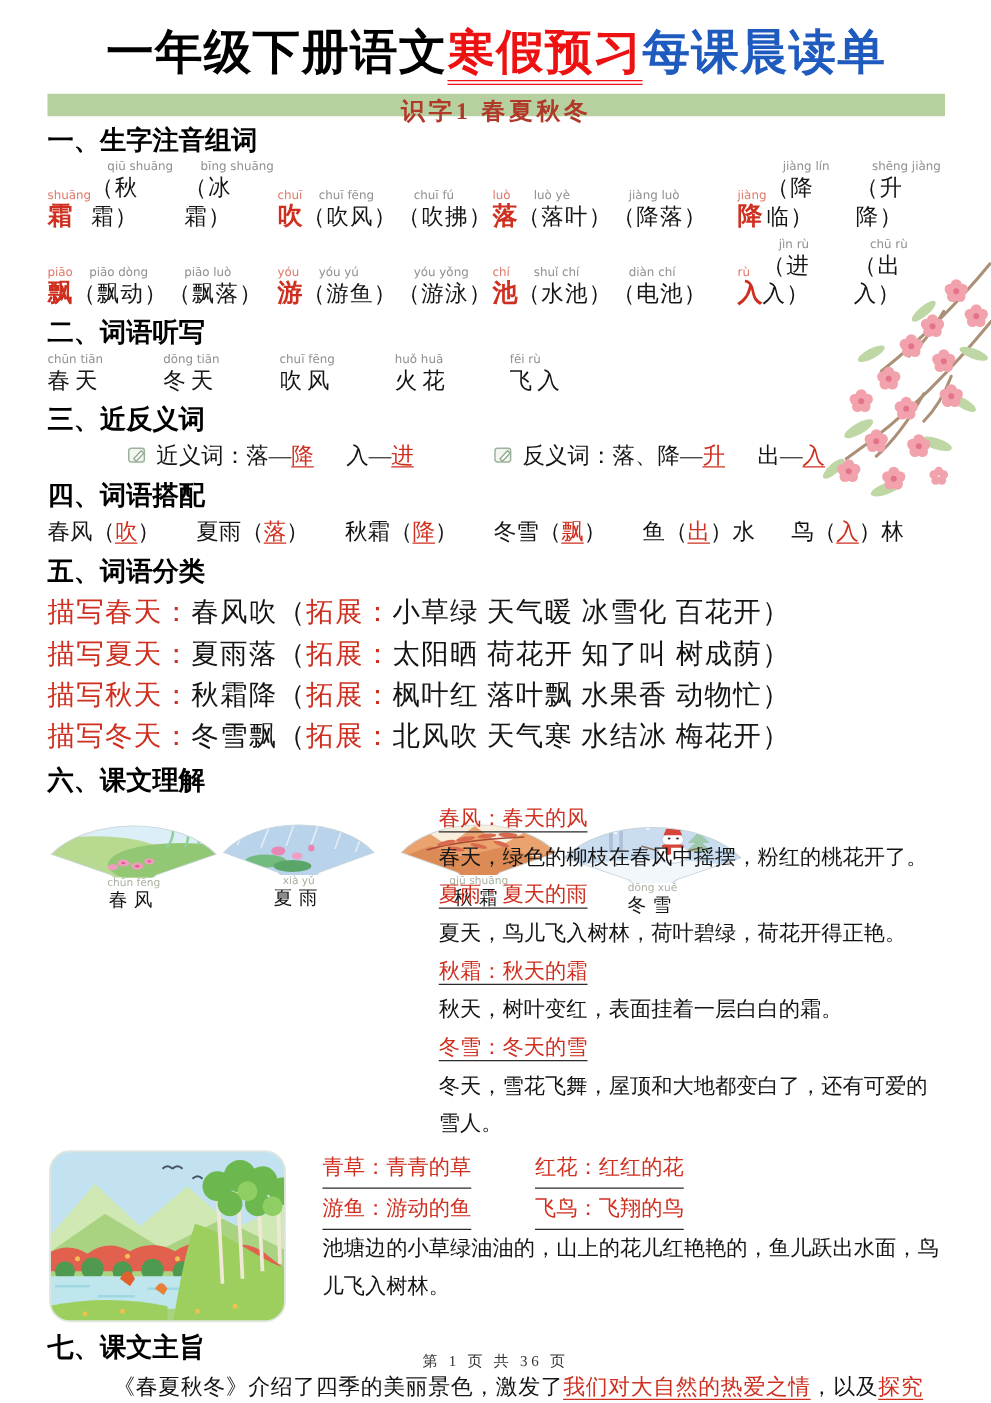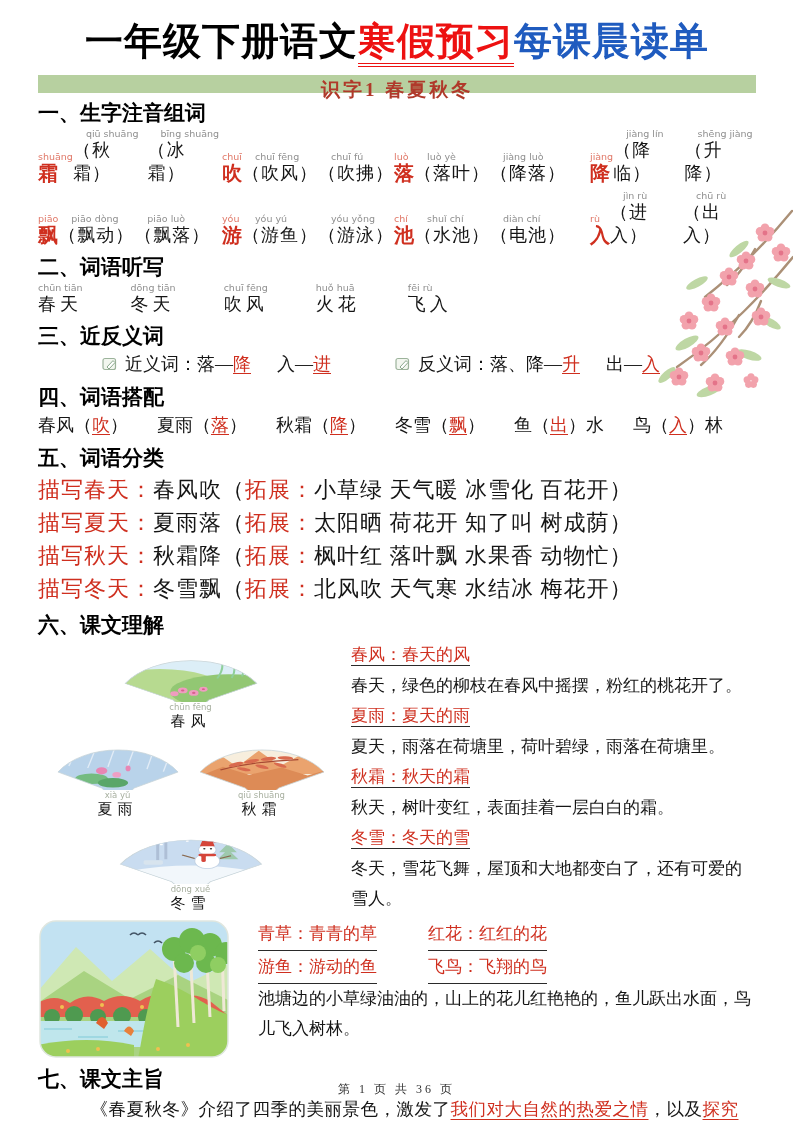--- a/index.html
+++ b/index.html
@@ -48,21 +48,21 @@
 
   
   .row4{display:flex;gap:29px;font-size:18px;line-height:26px;white-space:nowrap;}
 
   
   .s5line{font-size:22px;line-height:33px;white-space:nowrap;letter-spacing:1px;}
   .redt{color:#cf2f1f;}
 
   
   .s6top{display:flex;margin-top:2px;}
-  .fans{width:305px;flex:none;display:flex;flex-direction:column;}
+  .fans{width:305px;flex:none;display:flex;flex-direction:row;}
   .fanrow{display:flex;justify-content:center;gap:16px;}
   .fan{display:flex;flex-direction:column;align-items:center;}
   .fan svg{display:block;}
   .fpy{font-family:"DejaVu Sans",sans-serif;font-size:8.5px;color:#a8b0a0;line-height:10px;}
   .flabel{font-size:15px;letter-spacing:5px;line-height:18px;}
   .defs{flex:1;padding-left:8px;font-size:17px;line-height:30.5px;}
   .term{color:#cf2f1f;border-bottom:1px solid #2a2a2a;padding-bottom:1px;}
   .dbody{color:#151515;}
 
   .s6bot{display:flex;margin-top:4px;}
@@ -457,21 +457,21 @@
             </svg>
             <span class="fpy">dōng xuě</span>
             <span class="flabel">冬雪</span>
           </div>
         </div>
       </div>
       <div class="defs">
         <div><span class="term">春风：春天的风</span></div>
         <div class="dbody">春天，绿色的柳枝在春风中摇摆，粉红的桃花开了。</div>
         <div><span class="term">夏雨：夏天的雨</span></div>
-        <div class="dbody">夏天，雨落在荷塘里，荷叶碧绿，雨落在荷塘里。</div>
+        <div class="dbody">夏天，鸟儿飞入树林，荷叶碧绿，荷花开得正艳。</div>
         <div><span class="term">秋霜：秋天的霜</span></div>
         <div class="dbody">秋天，树叶变红，表面挂着一层白白的霜。</div>
         <div><span class="term">冬雪：冬天的雪</span></div>
         <div class="dbody">冬天，雪花飞舞，屋顶和大地都变白了，还有可爱的雪人。</div>
       </div>
     </div>
 
     <div class="s6bot">
       <svg class="scene" width="192" height="140" viewBox="0 0 192 140">
         <defs>

